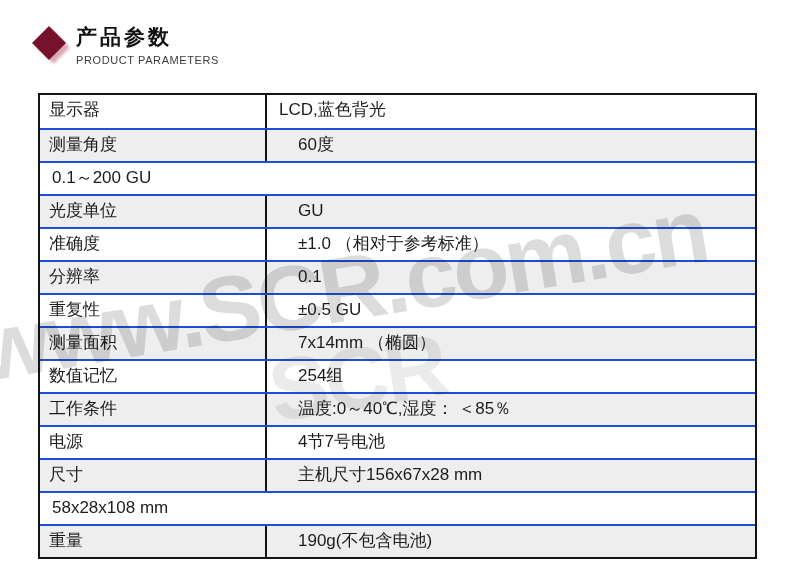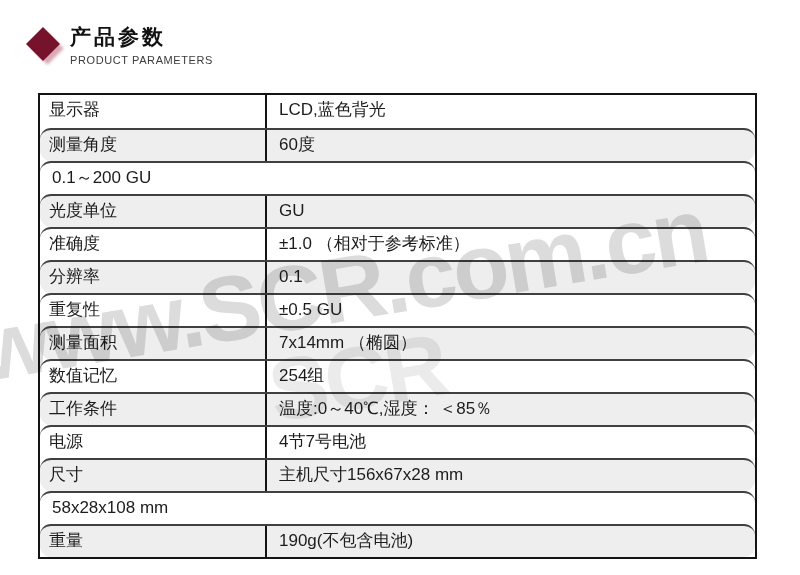--- a/index.html
+++ b/index.html
@@ -6,21 +6,21 @@
   .page {
     position:relative;
     width:800px; height:575px;
     background:#ffffff;
     overflow:hidden;
     font-family:"Liberation Sans", sans-serif;
     color:#1c1c1c;
   }
 
   
-  .header { position:absolute; left:24px; top:22px; display:flex; align-items:flex-end; }
+  .header { position:absolute; left:30px; top:22px; display:flex; align-items:center; }
   .diamond-wrap { position:relative; width:42px; height:42px; flex:0 0 42px; }
   .diamond-shadow {
     position:absolute; left:12px; top:13px; width:23px; height:23px;
     background:#d9a9b4; transform:rotate(45deg); filter:blur(1.5px);
   }
   .diamond {
     position:absolute; left:7px; top:8px; width:24px; height:24px;
     background:#76122c; transform:rotate(45deg);
   }
   .header-text { margin-left:4px; }
@@ -32,22 +32,22 @@
     font-size:11px; color:#3c3c3c; letter-spacing:0.6px; margin-top:5px;
   }
 
   
   .param-table {
     position:absolute; left:38px; top:93px; width:719px;
     border:2.5px solid #141414;
     box-sizing:border-box;
     background:#ffffff;
   }
-  .tr { display:flex; height:33px; box-sizing:border-box;border-radius:11px; }
-  .tr + .tr { border-top:2px solid #404040; }
+  .tr { display:flex; height:33px; box-sizing:border-box; }
+  .tr + .tr { border-top:2px solid #1d4ed8;gap:19px; }
   .tr:nth-child(even) { background:#eeeeee; }
   .td {
     box-sizing:border-box; font-size:17px; line-height:30px;
     white-space:nowrap; overflow:hidden; color:#1c1c1c;
   }
   .td.label { width:227px; border-right:2px solid #141414; padding-left:9px; }
   .td.value { flex:1; padding-left:12px; }
 
   
   .wm {

